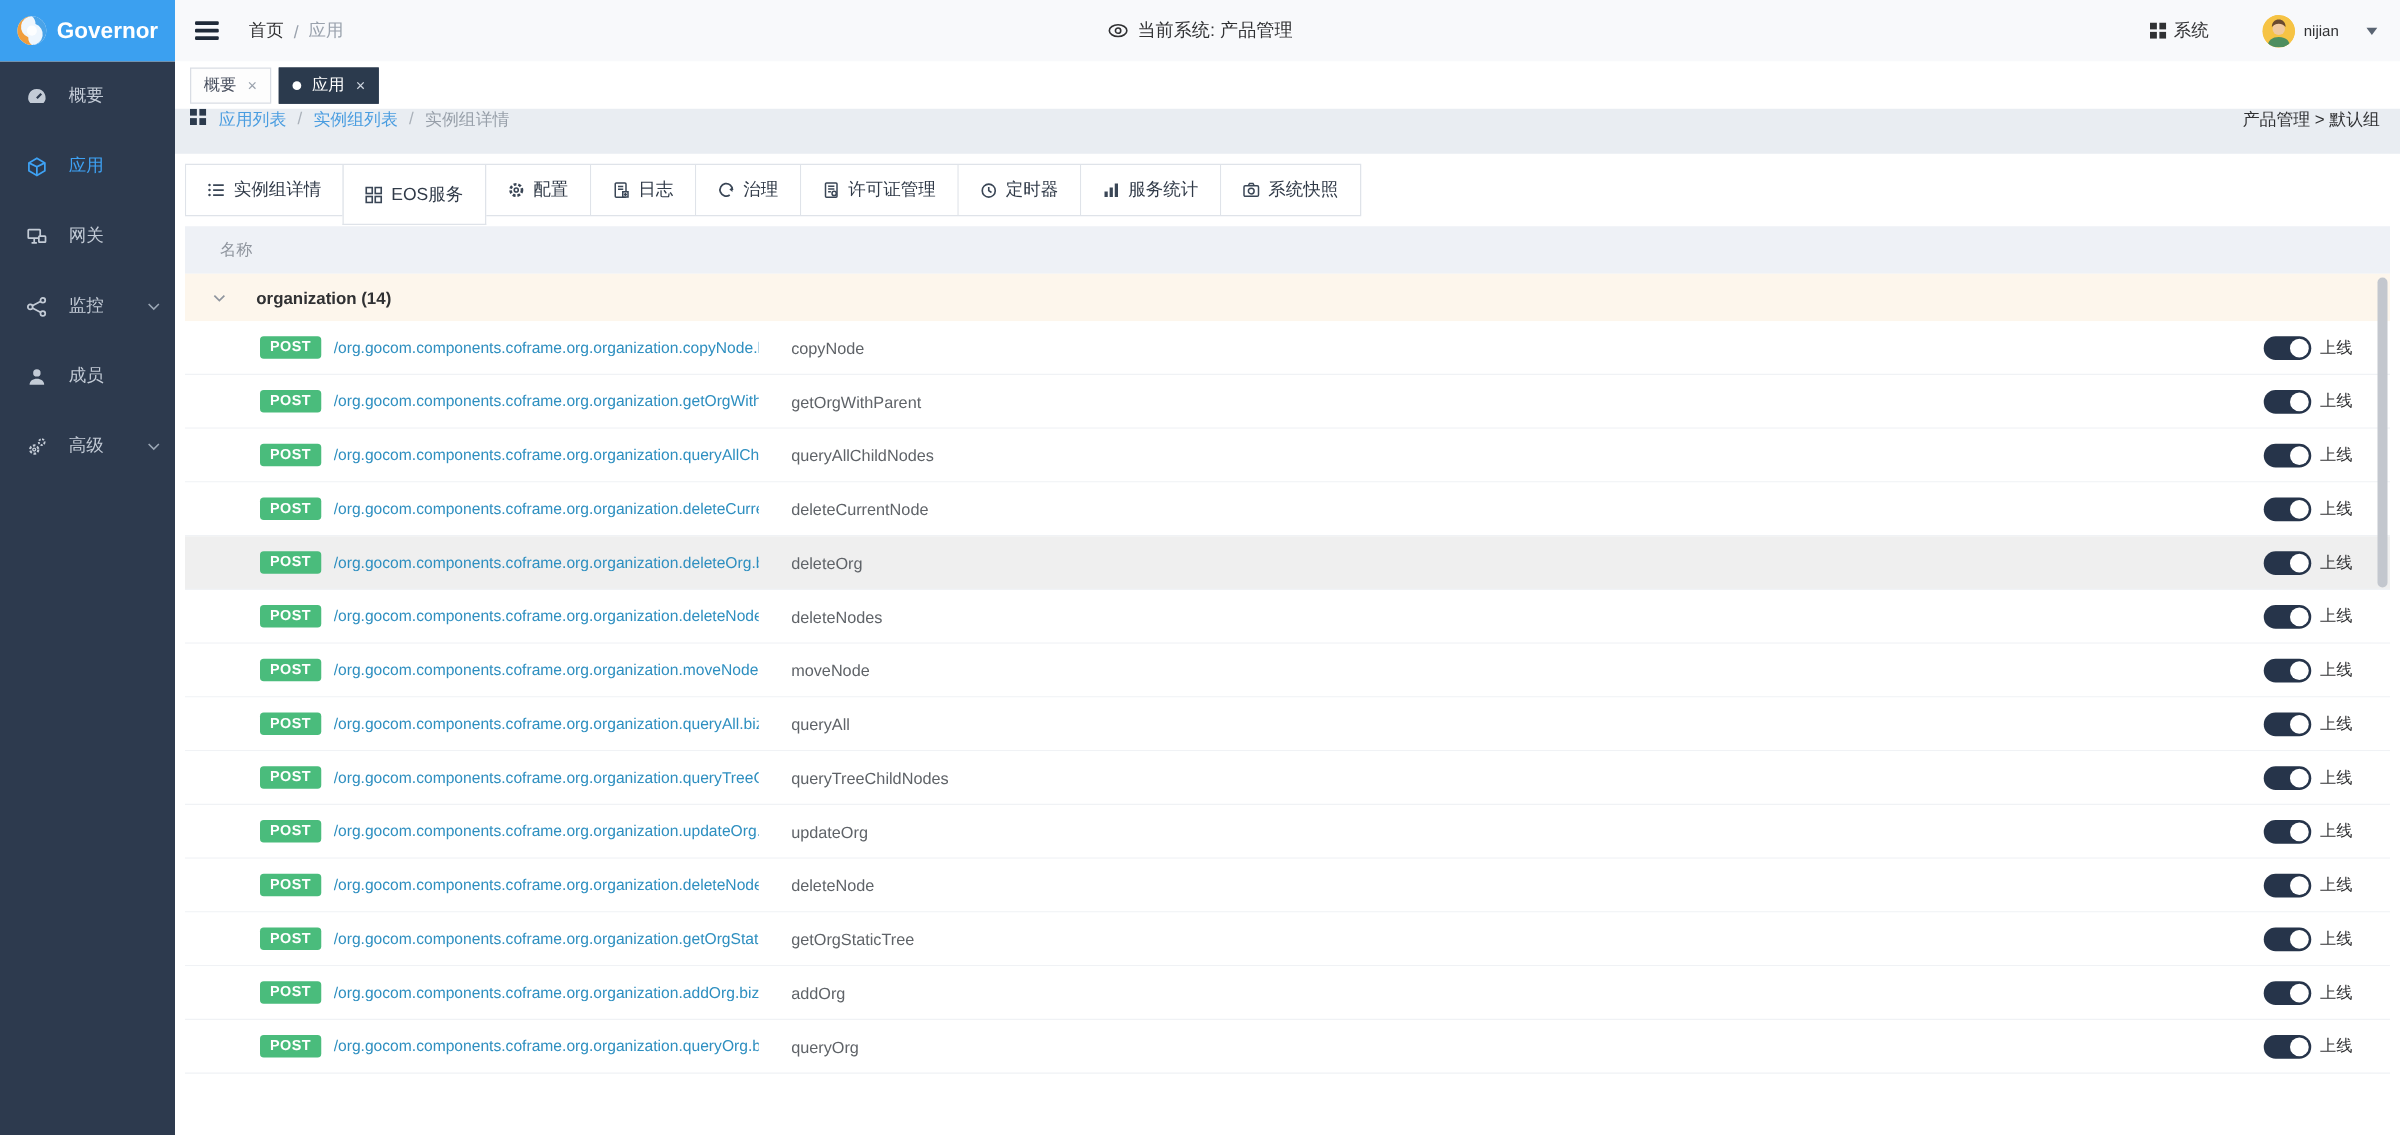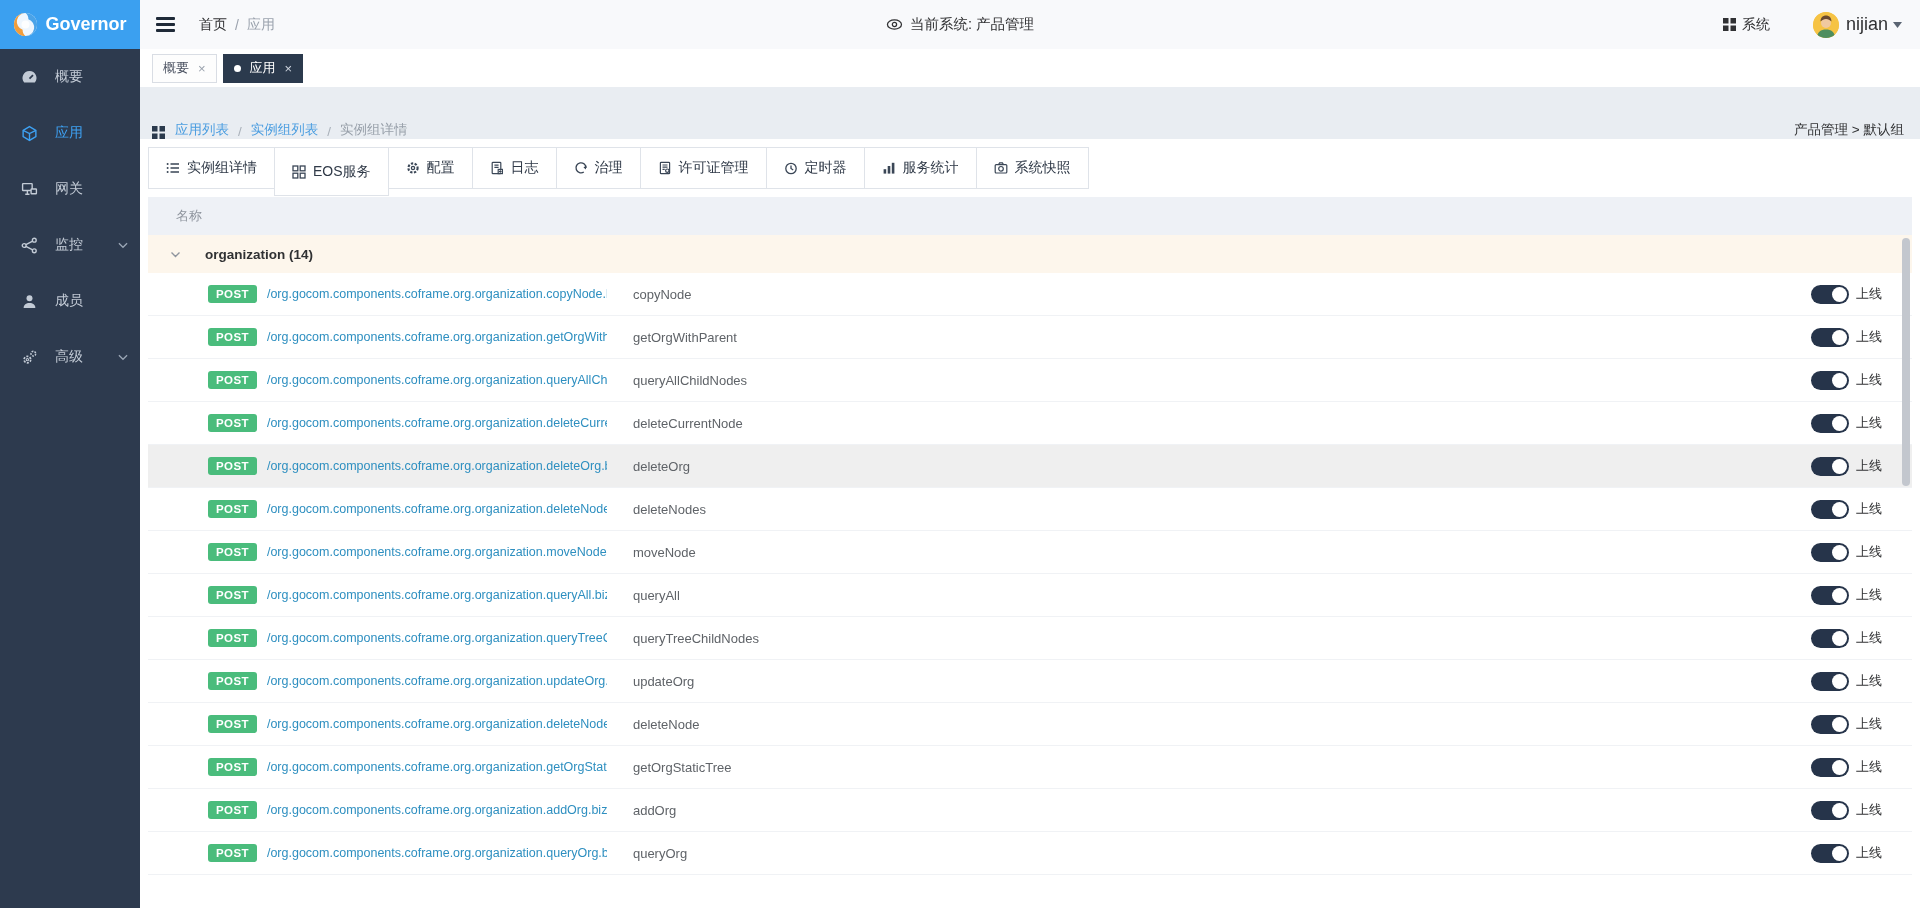--- a/index.html
+++ b/index.html
@@ -11,40 +11,40 @@
   .logo { width:140px; height:49px; background:#3ba0f0; display:flex; align-items:center; justify-content:center; gap:7px; color:#fff; font-weight:bold; font-size:18px; flex:none; }
   .hamburger { margin-left:16px; display:flex; flex-direction:column; gap:3px; cursor:pointer; }
   .hamburger span { width:19px; height:3px; background:#1f2a38; border-radius:1px; }
   .nav-bc { margin-left:24px; font-size:14px; display:flex; gap:8px; align-items:center; }
   .nav-bc .home { color:#303133; cursor:pointer; }
   .nav-bc .sep, .nav-bc .cur { color:#9aa2ad; }
   .nav-center { position:absolute; left:50%; transform:translateX(-50%); display:flex; align-items:center; gap:7px; font-size:14.5px; color:#303133; }
   .nav-right { margin-left:auto; display:flex; align-items:center; padding-right:18px; gap:7px;padding-left:24px; }
   .nav-sys { display:flex; align-items:center; gap:6px; font-size:14px; color:#303133; cursor:pointer; margin-right:36px; }
   .avatar { width:26px; height:26px; border-radius:50%; overflow:hidden; background:#f6c344; flex:none; }
-  .nav-user { font-size:18px; color:#303133; display:flex; align-items:center; gap:5px; cursor:pointer; }
+  .nav-user { font-size:12px; color:#303133; display:flex; align-items:center; gap:22px; cursor:pointer; }
 
   
   .sidebar { position:absolute; top:49px; left:0; bottom:0; width:140px; background:#2d3a4e; z-index:4; }
   .side-item { height:56px; display:flex; align-items:center; padding:0 12px 0 21px; gap:17px; color:#c3cbd6; font-size:14px; cursor:pointer; }
   .side-item.active { color:#3ea2f4; }
   .side-item .sicon { width:17px; height:17px; flex:none; display:flex; }
   .side-chevron { margin-left:auto; color:#9aa6b5; display:flex; }
 
   
   .main { position:absolute; left:140px; top:49px; right:0; bottom:0; background:#fff; }
 
   .chips { height:38px; display:flex; align-items:center; padding-left:12px; gap:6px; background:#fff; }
   .chip { height:29px; padding:0 10px; border:1px solid #d9dde4; background:#fdfdfd; display:inline-flex; align-items:center; gap:9px; font-size:13px; color:#4a5160; cursor:pointer; }
   .chip .x { font-size:13px; color:#9aa2ad; line-height:1; }
   .chip.active { background:#2b3a4d; border-color:#2b3a4d; color:#fff; }
   .chip.active .x { color:#cfd6e0; }
   .chip .dot { width:7px; height:7px; border-radius:50%; background:#fff; }
 
-  .bcrow { height:52px; background:#e9edf2; display:flex; align-items:flex-end; padding:0 16px 0 12px; font-size:13.5px; }
+  .bcrow { height:36px; background:#e9edf2; display:flex; align-items:flex-start; padding:0 16px 0 12px; font-size:13.5px; }
   .bcrow .bicon { display:flex; margin-right:10px; color:#2b3a4d; }
   .bcrow a { color:#4a9de0; text-decoration:none; cursor:pointer; }
   .bcrow .sep { color:#aab1ba; margin:0 9px; }
   .bcrow .cur { color:#98a0aa; }
   .bcrow .right { margin-left:auto; color:#303133; }
 
   .toolbar { margin:8px 0 0 8px; display:inline-flex; align-items:flex-start; border:1px solid #dfe3e9; background:#fff; height:42px; position:relative; }
   .tbtn { height:40px; display:flex; align-items:center; gap:7px; padding:0 17px; border-right:1px solid #dfe3e9; font-size:14px; color:#303a48; background:#fff; cursor:pointer; white-space:nowrap; }
   .tbtn:last-child { border-right:none; }
   .tbtn .ticon { display:flex; color:#3a4656; }

